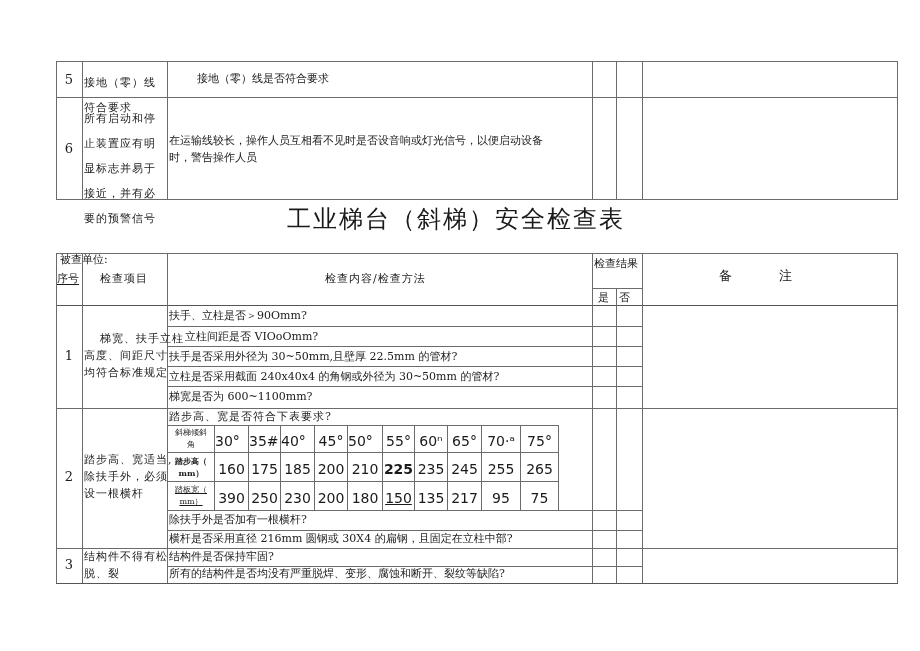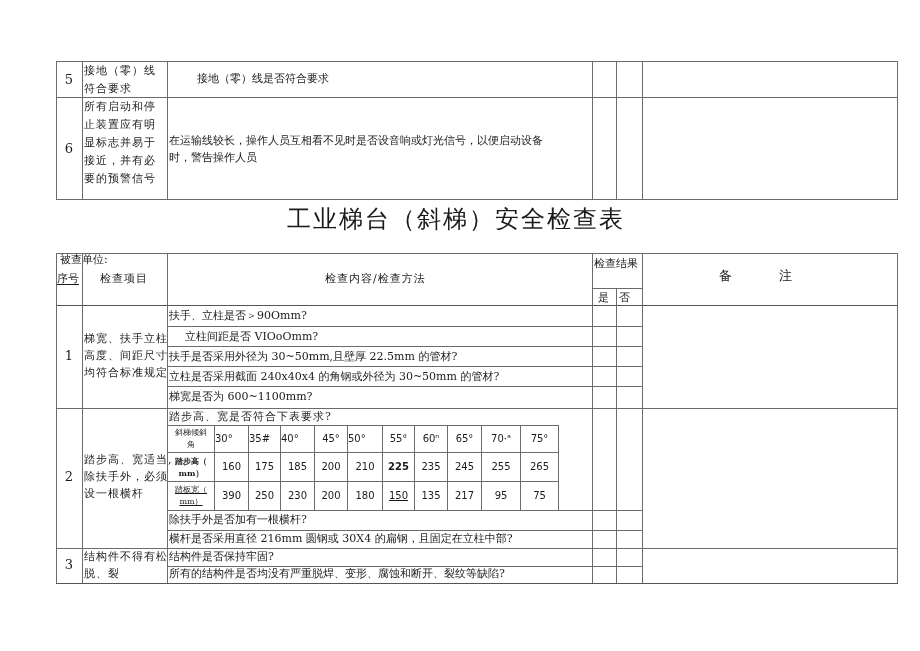--- a/index.html
+++ b/index.html
@@ -3,24 +3,24 @@
 <meta charset="utf-8">
 <style>
   html, body { margin:0; padding:0; background:#ffffff; }
   body { width:920px; height:651px; position:relative; overflow:hidden;
          font-family:"DejaVu Serif","Liberation Serif",serif; color:#1a1a1a; }
   .abs { position:absolute; box-sizing:border-box; }
   .hl { position:absolute; height:0; border-top:1px solid #6b6b6b; }
   .vl { position:absolute; width:0; border-left:1px solid #6b6b6b; }
   .hl.dark { border-top-color:#555; }
   .t { position:absolute; font-size:11px; line-height:16px; white-space:nowrap; }
-  .tc { position:absolute; font-size:11px; line-height:18px; letter-spacing:1px; }
+  .tc { position:absolute; font-size:11px; line-height:25px; letter-spacing:1px;margin-top:8px; }
   .num { position:absolute; font-size:13px; width:26px; text-align:center; }
   .title { position:absolute; font-size:24px; letter-spacing:2px; white-space:nowrap; }
-  .inner { position:absolute; font-family:"DejaVu Sans","Liberation Sans",sans-serif; font-size:10px; text-align:center; }
+  .inner { position:absolute; font-family:"DejaVu Sans","Liberation Sans",sans-serif; font-size:14px; text-align:center; }
   .inner-lbl { font-family:"DejaVu Serif","Liberation Serif",serif; font-size:8px; line-height:12px; }
 </style>
 </head>
 <body>
 
 <div>
 
   <div class="hl" style="left:56px;top:61px;width:842px;"></div>
   <div class="hl" style="left:56px;top:97px;width:842px;"></div>
   <div class="hl" style="left:56px;top:199px;width:842px;"></div>
@@ -86,21 +86,21 @@
   <div class="t" style="left:100px;top:271px;letter-spacing:1px;">检查项目</div>
   <div class="t" style="left:325px;top:271px;letter-spacing:1px;">检查内容/检查方法</div>
   <div class="t" style="left:594px;top:256px;">检查结果</div>
   <div class="t" style="left:598px;top:290px;">是</div>
   <div class="t" style="left:619px;top:290px;">否</div>
   <div class="t" style="left:719px;top:268px;font-size:13px;font-family:'DejaVu Sans','Liberation Sans',sans-serif;">备</div>
   <div class="t" style="left:779px;top:268px;font-size:13px;font-family:'DejaVu Sans','Liberation Sans',sans-serif;">注</div>
 
   <div>
     <div class="num" style="left:56px;top:348px;">1</div>
-    <div class="t" style="left:84px;top:331px;letter-spacing:1px;">梯宽、扶手立柱</div>
+    <div class="t" style="left:84px;top:331px;letter-spacing:1px;padding-left:16px;">梯宽、扶手立柱</div>
     <div class="t" style="left:84px;top:348px;letter-spacing:1px;">高度、间距尺寸</div>
     <div class="t" style="left:84px;top:365px;letter-spacing:1px;">均符合标准规定</div>
     <div class="t" style="left:169px;top:308px;">扶手、立柱是否＞90Omm?</div>
     <div class="t" style="left:169px;top:329px;padding-left:16px;">立柱间距是否 VIOoOmm?</div>
     <div class="t" style="left:169px;top:349px;">扶手是否采用外径为 30~50mm,且壁厚 22.5mm 的管材?</div>
     <div class="t" style="left:169px;top:369px;">立柱是否采用截面 240x40x4 的角钢或外径为 30~50mm 的管材?</div>
     <div class="t" style="left:169px;top:389px;">梯宽是否为 600~1100mm?</div>
     <div class="abs" style="left:593px;top:306px;width:23px;height:102px;"></div>
     <div class="abs" style="left:617px;top:306px;width:25px;height:102px;"></div>
     <div class="abs" style="left:643px;top:306px;width:254px;height:102px;"></div>

